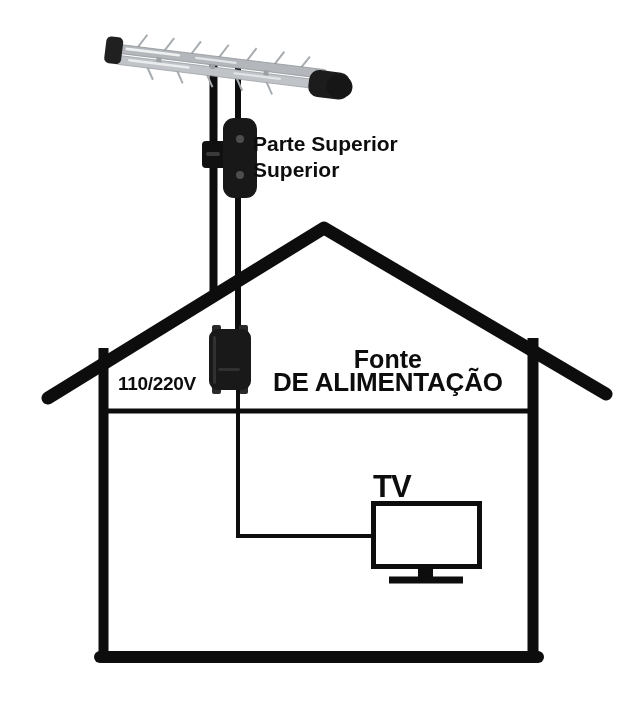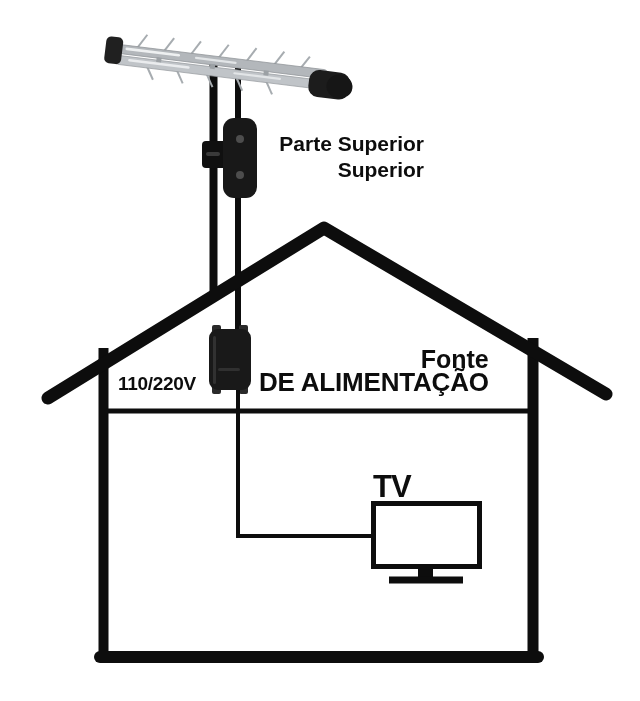--- a/index.html
+++ b/index.html
@@ -3,26 +3,26 @@
 <meta charset="utf-8">
 <style>
   html,body{margin:0;padding:0;background:#ffffff;}
   .canvas{
     position:relative;width:640px;height:701px;overflow:hidden;
     background:#ffffff;color:#0d0d0d;
     font-family:"Liberation Sans","DejaVu Sans",sans-serif;
   }
   svg{position:absolute;left:0;top:0;display:block;}
   .label{position:absolute;font-weight:bold;color:#0d0d0d;white-space:nowrap;}
-  .booster-label{left:229px;top:131px;width:195px;text-align:right;}
+  .booster-label{left:253px;top:131px;width:195px;text-align:left;}
   .booster-label .l1{font-size:21px;line-height:26px;}
   .booster-label .l2{font-size:21px;line-height:25px;}
   .booster-label .l3{font-size:21px;line-height:25px;letter-spacing:0.4px;}
   .voltage-label{left:118px;top:372px;font-size:19px;line-height:24px;letter-spacing:-0.3px;}
-  .power-label{left:259px;top:347px;text-align:right;}
+  .power-label{left:273px;top:347px;text-align:center;}
   .power-label .l1{font-size:25px;line-height:24px;}
   .power-label .l2{font-size:26px;line-height:22px;letter-spacing:-0.2px;}
   .tv-label{left:373px;top:471px;width:107px;text-align:left;font-size:31px;line-height:32px;letter-spacing:-1px;}
 </style>
 </head>
 <body>
 
 <div class="canvas">
 
   <svg width="640" height="701" viewBox="0 0 640 701">

